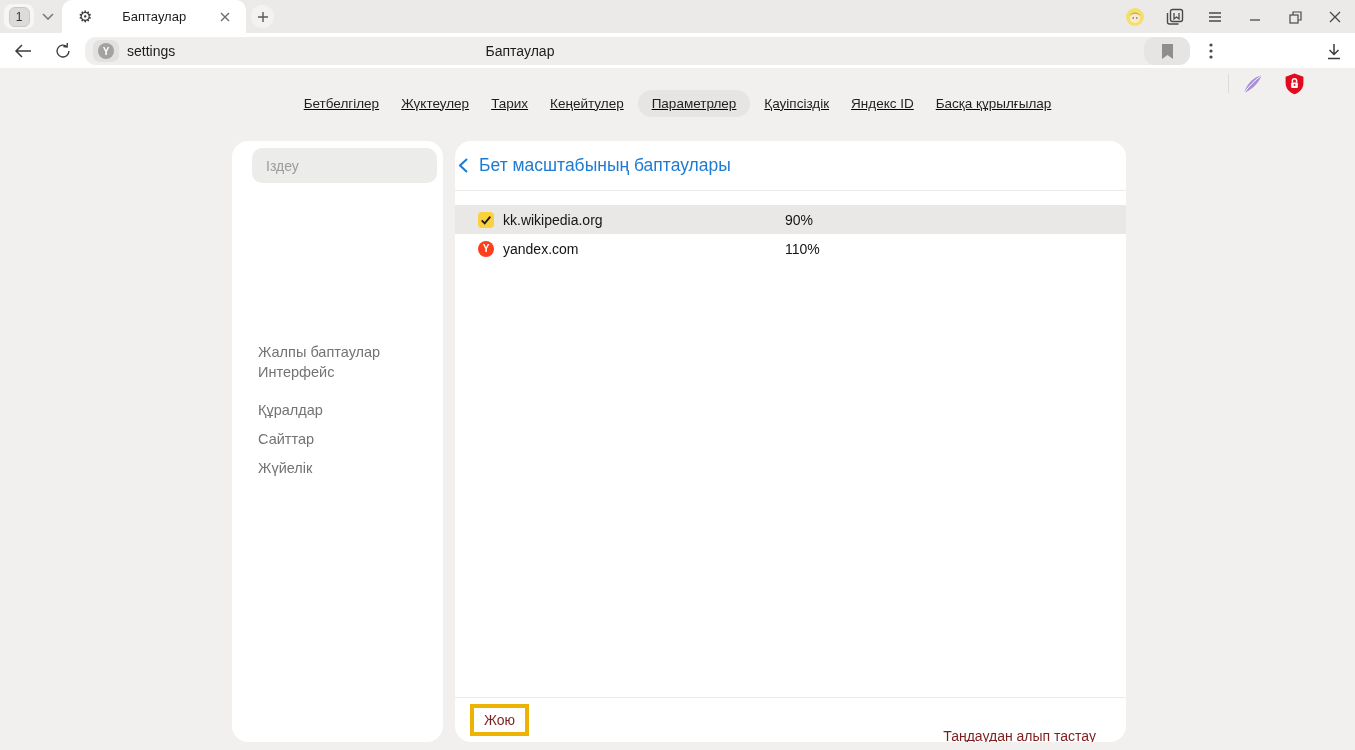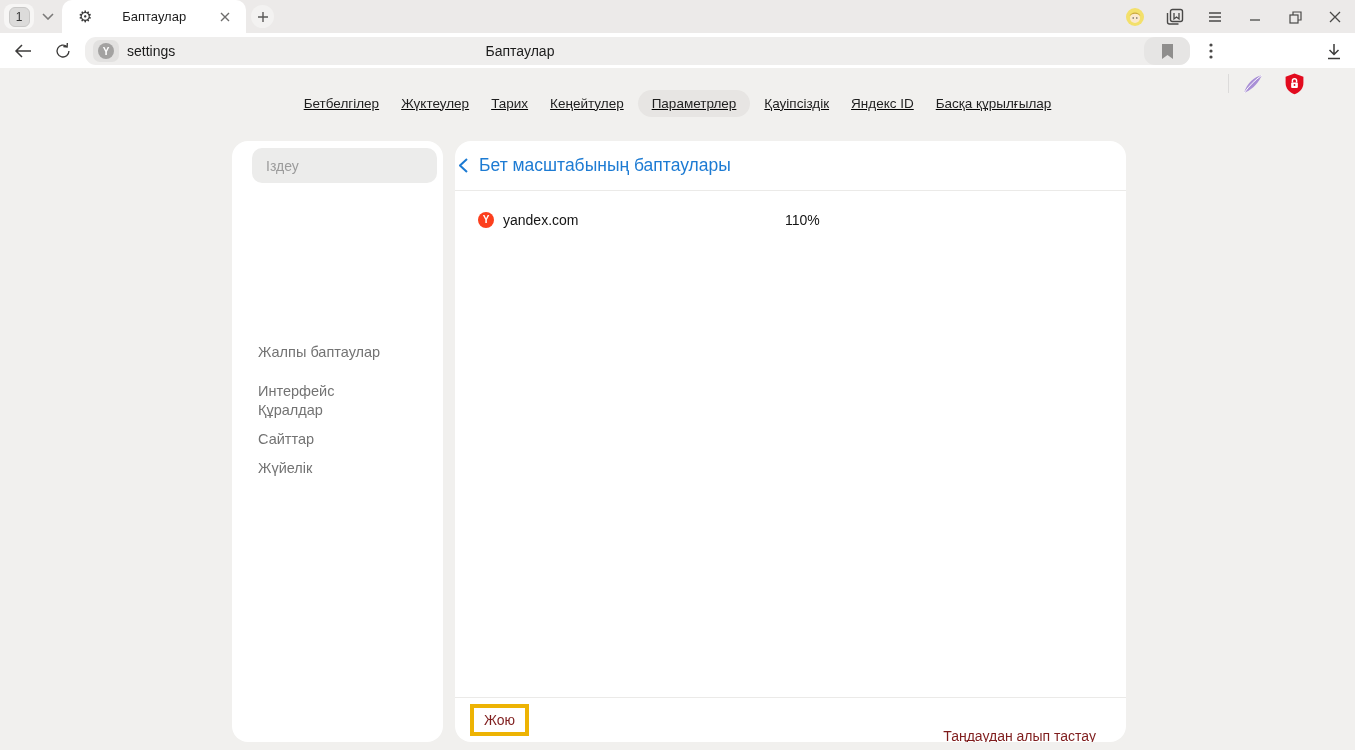--- a/index.html
+++ b/index.html
@@ -187,38 +187,49 @@
   <span class="navtab">Кеңейтулер</span>
   <span class="navtab active">Параметрлер</span>
   <span class="navtab">Қауіпсіздік</span>
   <span class="navtab">Яндекс ID</span>
   <span class="navtab">Басқа құрылғылар</span>
 </div>
 
 <div class="sidebar">
   <input class="search-box" type="text" placeholder="Іздеу" style="">
   <div class="side-item" style="top:197px;">Жалпы баптаулар</div>
-  <div class="side-item" style="top:236px;">Интерфейс</div>
+  <div class="side-item" style="top:217px;">Интерфейс</div>
   <div class="side-item" style="top:255px;">Құралдар</div>
   <div class="side-item" style="top:284px;">Сайттар</div>
   <div class="side-item" style="top:313px;">Жүйелік</div>
 </div>
 
 <div class="main">
   <div class="m-header">
     <span class="m-back">
       <svg width="9" height="15" viewBox="0 0 9 15">
           <polyline points="8,1 1,7.5 8,14" fill="none" stroke="#1d7bd3" stroke-width="2"></polyline>
         </svg>
     </span>
     <span class="m-title">Бет масштабының баптаулары</span>
   </div>
   <div class="m-div"></div>
   <div class="m-gap"></div>
 
+  <div class="zrow selected">
+    <span class="row-ico">
+      <span class="chk">
+        <svg width="12" height="10" viewBox="0 0 14 11">
+            <polyline points="2,6 5.5,9.5 12,1.5" fill="none" stroke="#1d1d1d" stroke-width="2.2"></polyline>
+          </svg>
+      </span>
+    </span>
+    <span>kk.wikipedia.org</span>
+    <span class="zoom-val">90%</span>
+  </div>
 
   <div class="zrow">
     <span class="row-ico">
       <span class="favy">Y</span>
     </span>
     <span>yandex.com</span>
     <span class="zoom-val">110%</span>
   </div>
 
   <div class="m-spacer"></div>

